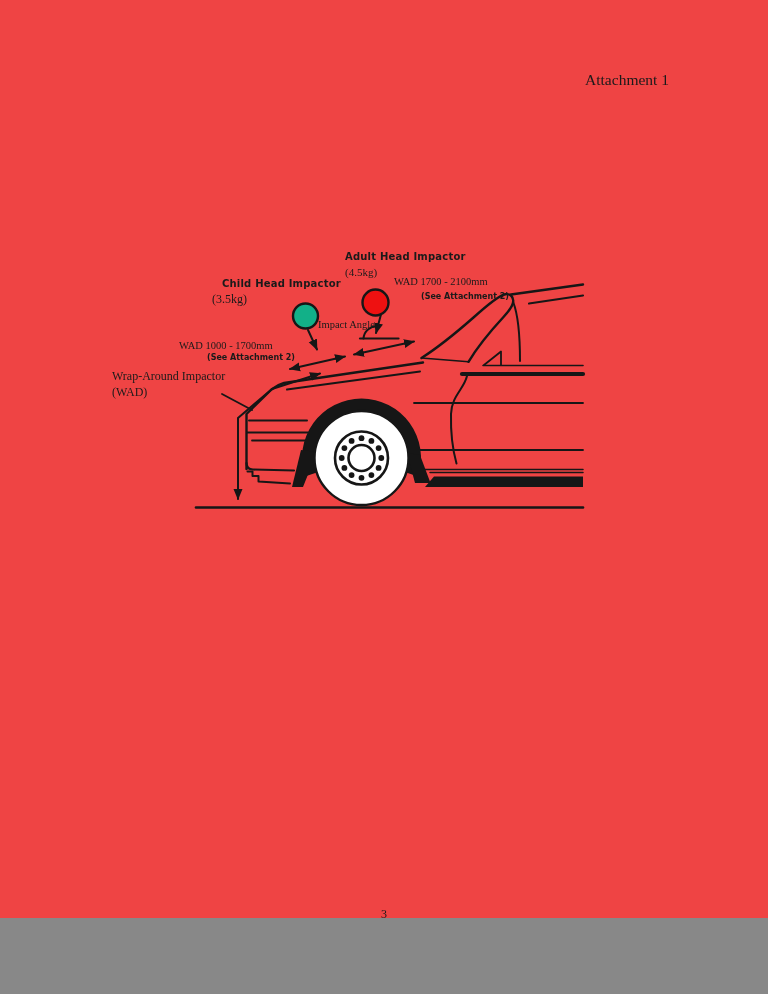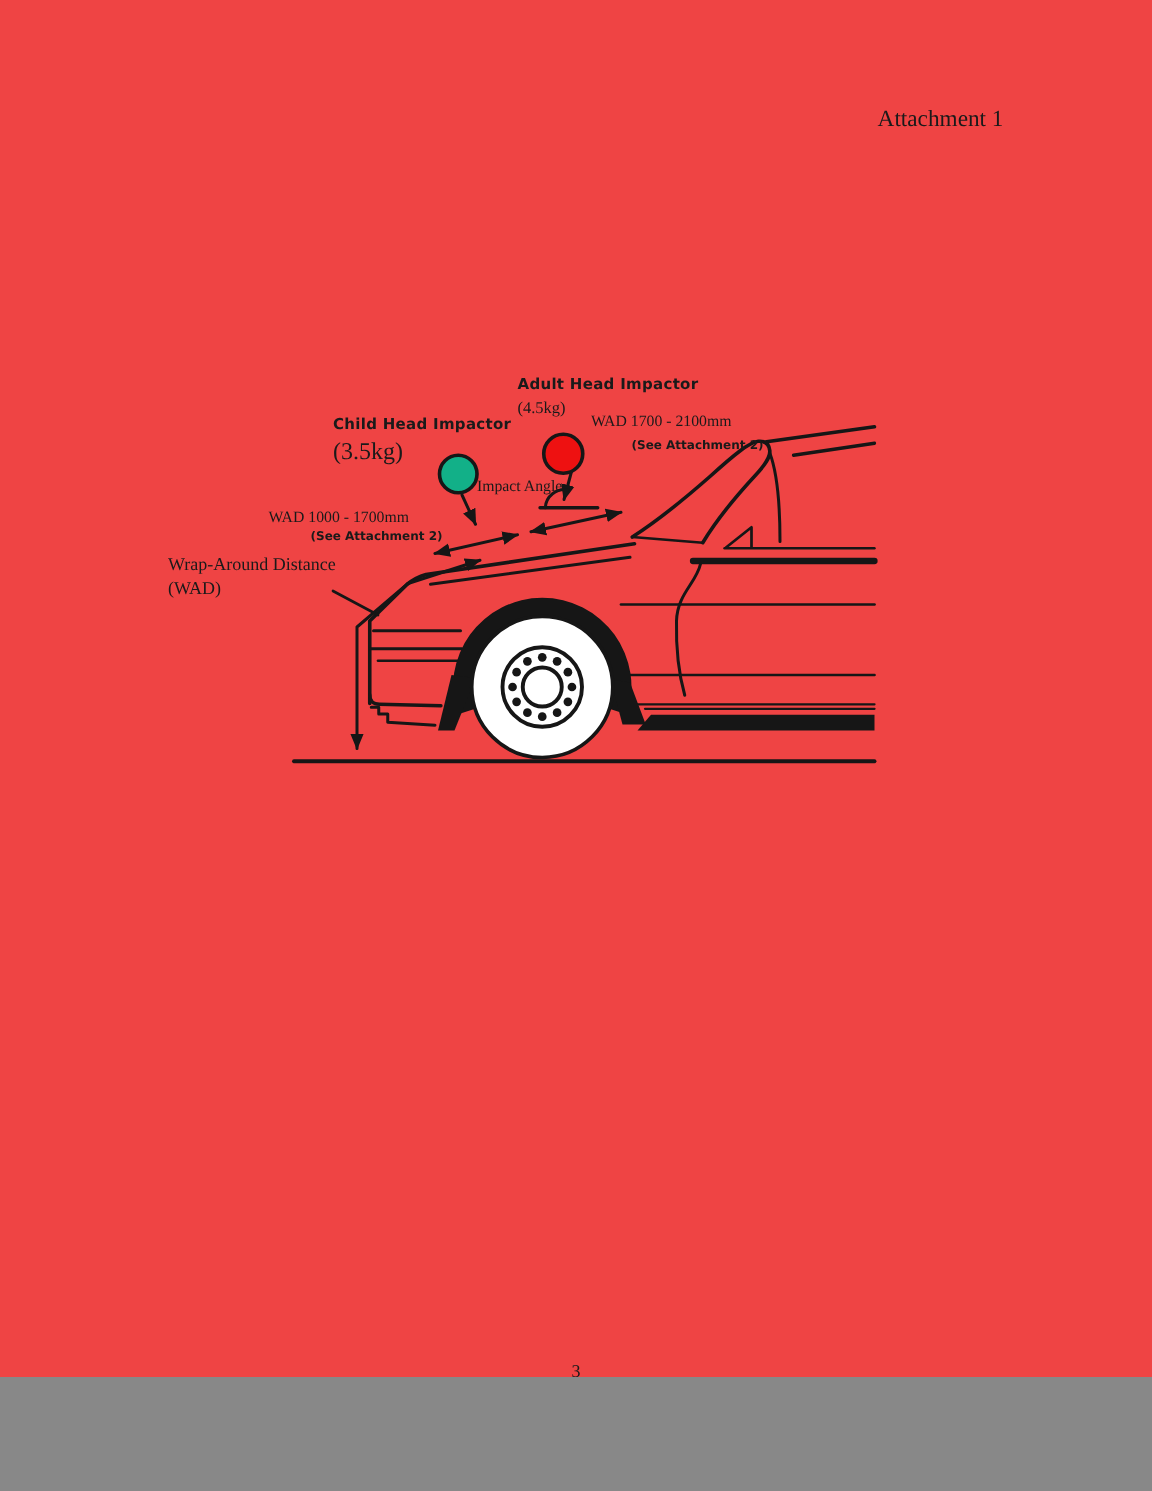--- a/index.html
+++ b/index.html
@@ -7,21 +7,21 @@
         overflow:hidden;font-family:"Liberation Serif",serif;color:#1a1a1a;}
   .lbl{position:absolute;white-space:nowrap;line-height:1.15;}
   .serif{font-family:"Liberation Serif",serif;}
   .sans{font-family:"DejaVu Sans","Liberation Sans",sans-serif;font-weight:bold;}
   .attachment{top:71px;right:99px;font-size:15.5px;}
   .page-title-wrap{position:absolute;top:112px;left:0;width:744px;text-align:center;}
   .page-title-wrap span{font-weight:bold;font-size:17px;border-bottom:2px solid #000;padding-bottom:1px;}
   .adult-name{left:345px;top:251px;font-size:10px;letter-spacing:.2px;}
   .adult-mass{left:345px;top:266px;font-size:11px;}
   .child-name{left:222px;top:278px;font-size:10px;letter-spacing:.2px;}
-  .child-mass{left:222px;top:293px;font-size:16px;}
+  .child-mass{left:212px;top:293px;font-size:12px;}
   .wad-upper-range{left:394px;top:276px;font-size:10.5px;}
   .wad-upper-note{left:421px;top:292px;font-size:8px;}
   .impact-angle{left:318px;top:319px;font-size:10.5px;}
   .wad-lower-range{left:179px;top:340px;font-size:10.5px;text-align:center;}
   .wad-lower-note{left:207px;top:353px;font-size:8px;}
   .wrap-line1{left:112px;top:370px;font-size:12px;}
   .wrap-line2{left:112px;top:386px;font-size:12px;}
   .page-number{left:0;top:908px;width:768px;text-align:center;font-size:12px;}
   svg{position:absolute;left:0;top:0;}
 </style>
@@ -111,17 +111,17 @@
 
   <div class="lbl sans adult-name">Adult Head Impactor</div>
   <div class="lbl serif adult-mass">(4.5kg)</div>
   <div class="lbl sans child-name">Child Head Impactor</div>
   <div class="lbl serif child-mass">(3.5kg)</div>
   <div class="lbl serif wad-upper-range">WAD 1700 - 2100mm</div>
   <div class="lbl sans wad-upper-note">(See Attachment 2)</div>
   <div class="lbl serif impact-angle">Impact Angle</div>
   <div class="lbl serif wad-lower-range">WAD 1000 - 1700mm</div>
   <div class="lbl sans wad-lower-note">(See Attachment 2)</div>
-  <div class="lbl serif wrap-line1">Wrap-Around Distance</div>
+  <div class="lbl serif wrap-line1">Wrap-Around Impactor</div>
   <div class="lbl serif wrap-line2">(WAD)</div>
 
   <div class="lbl serif page-number">3</div>
 </div>
 
 </body></html>

